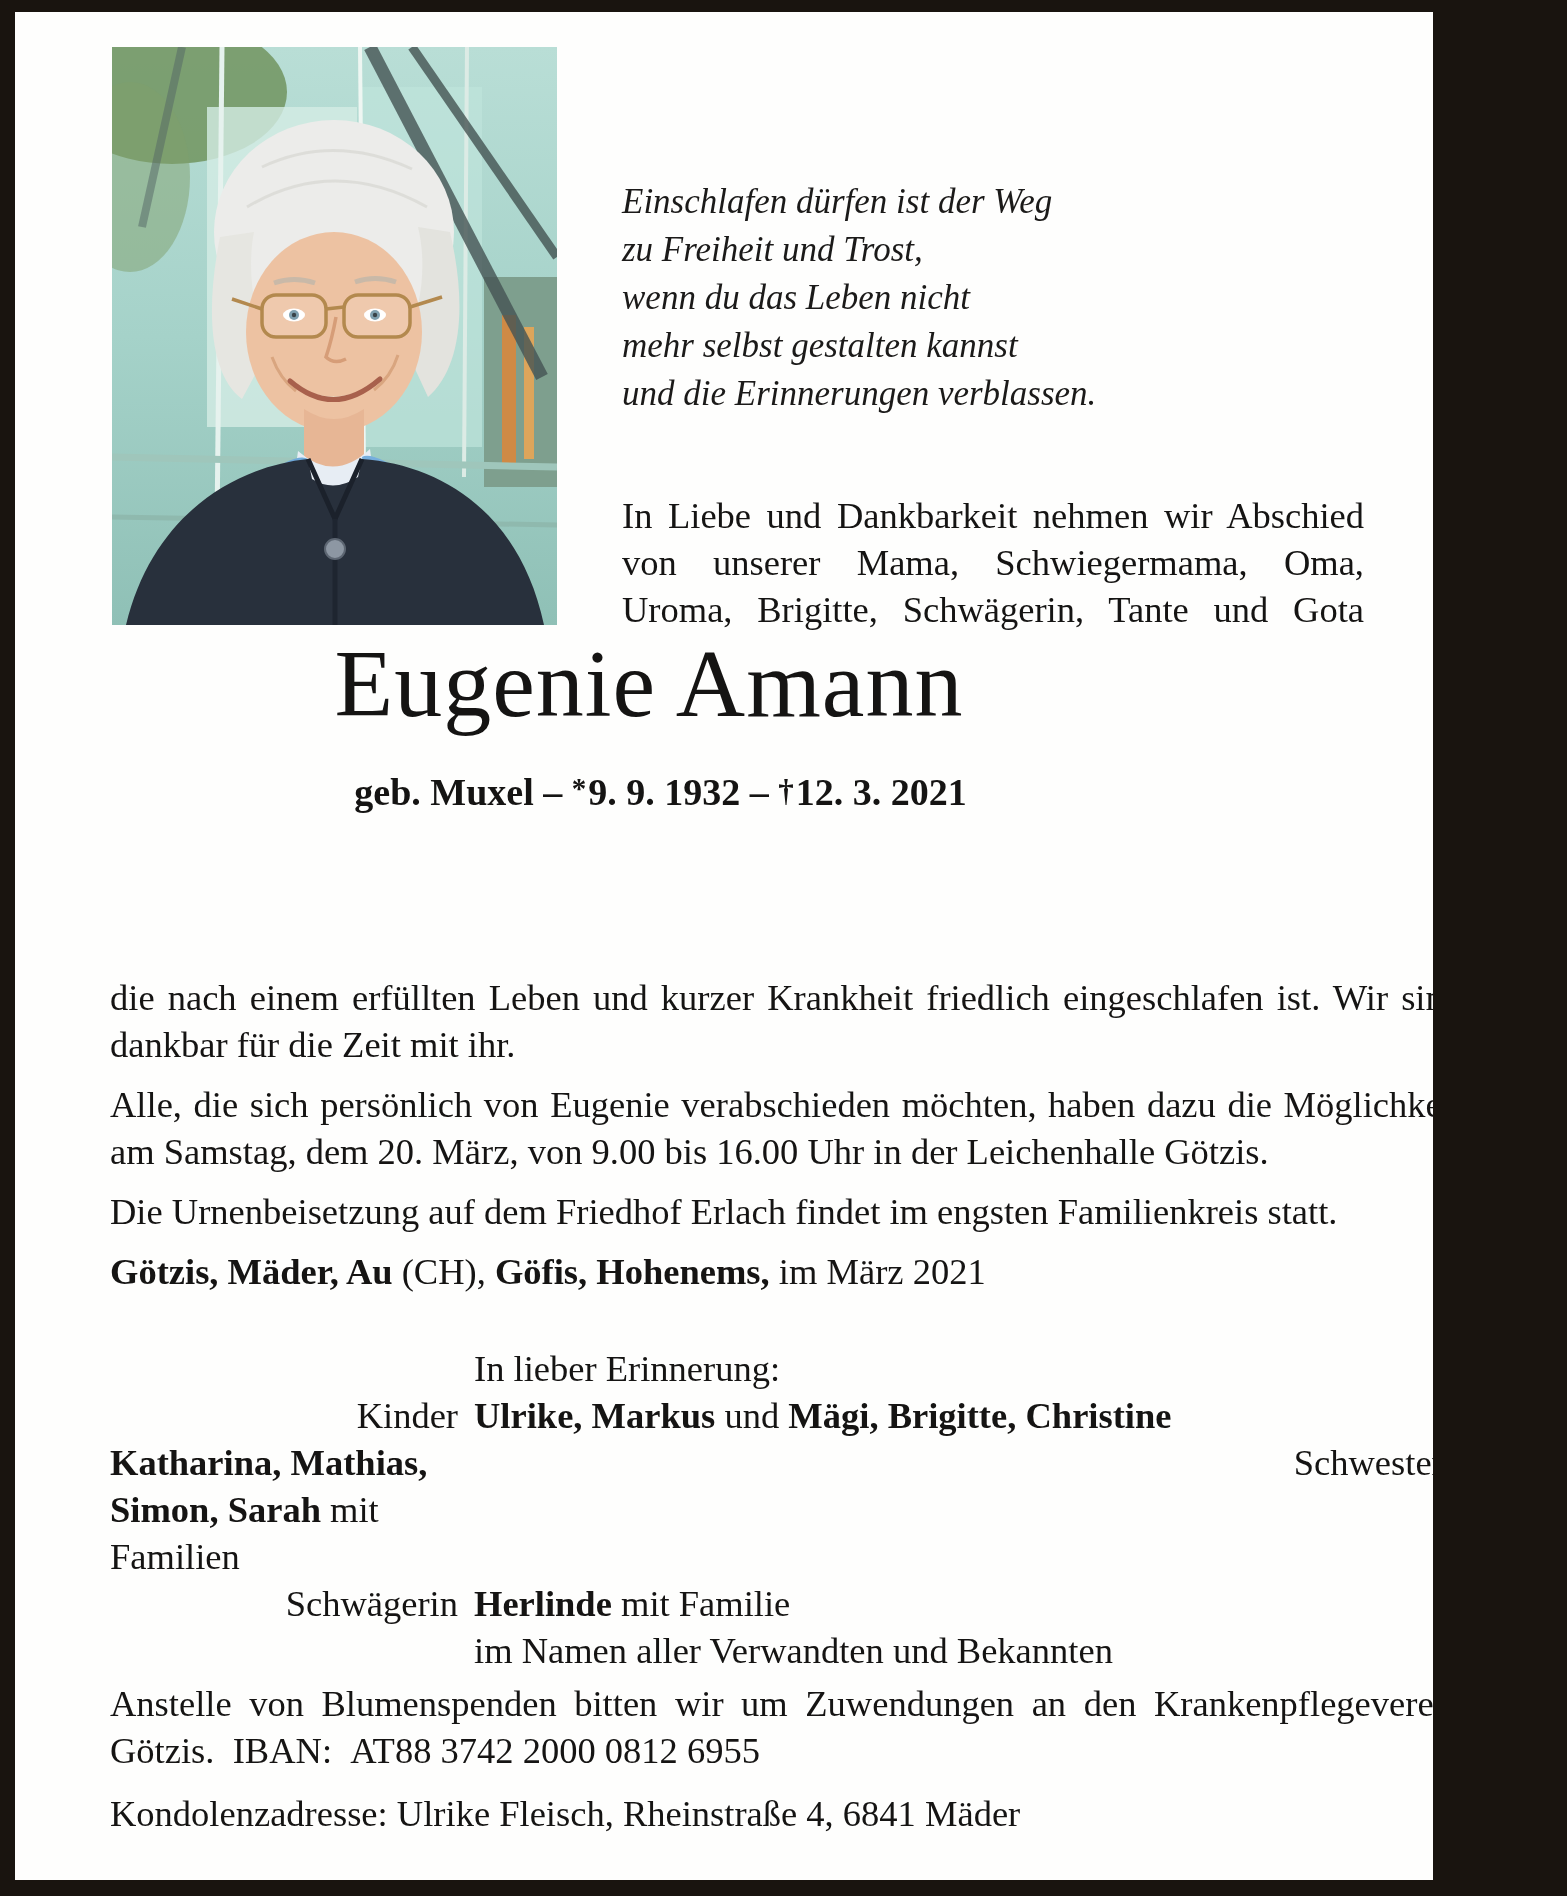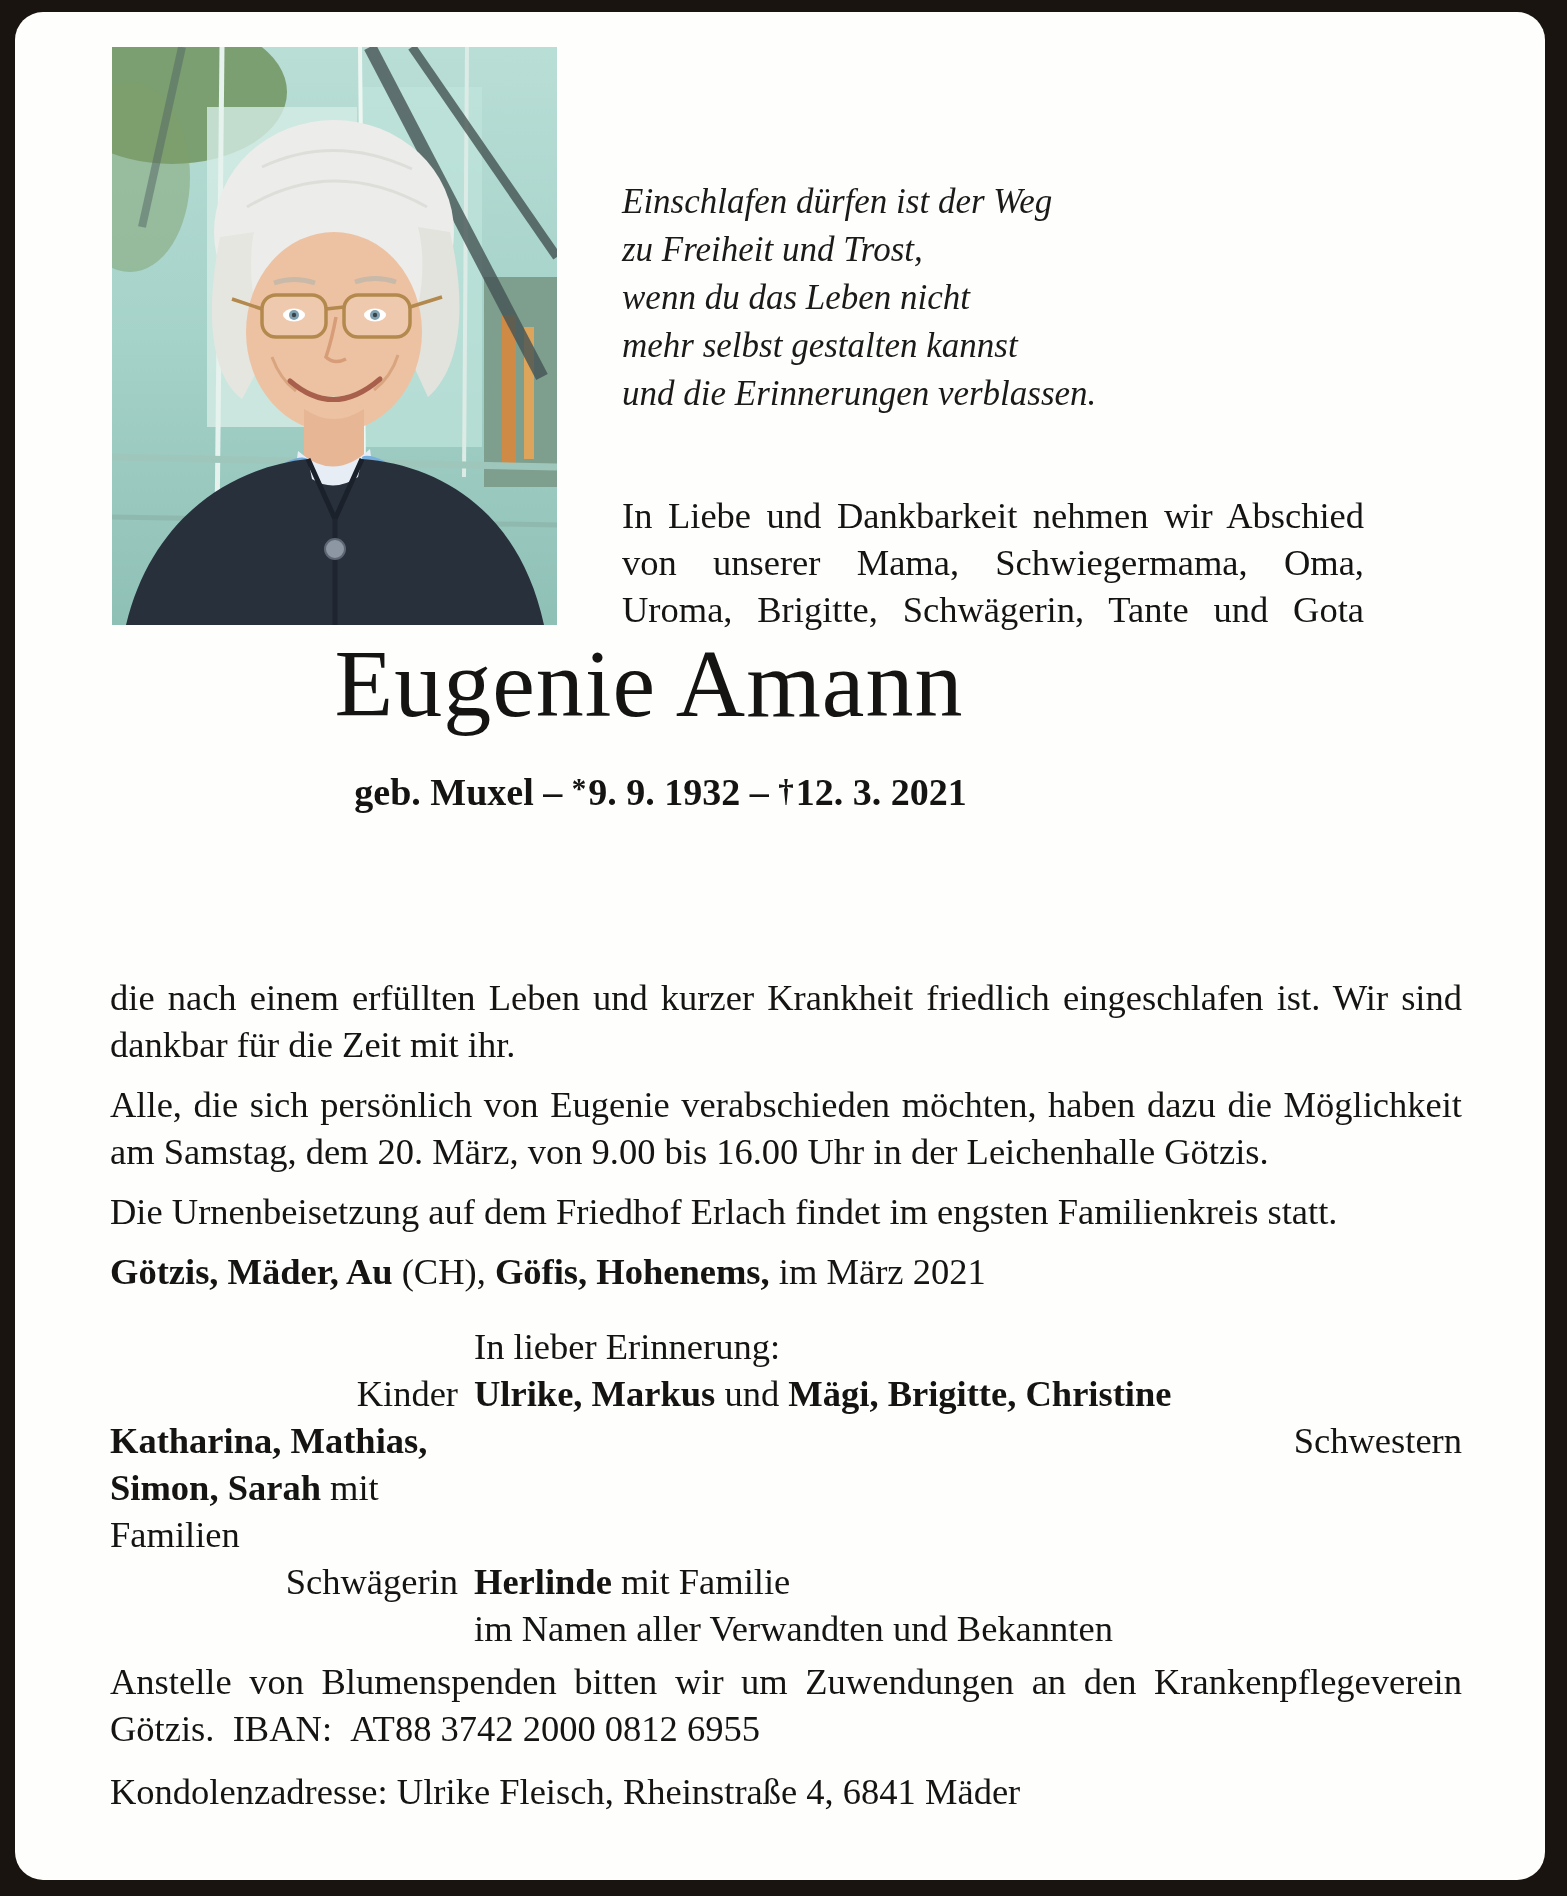--- a/index.html
+++ b/index.html
@@ -7,26 +7,25 @@
   html, body { background: #ffffff; }
   body { width: 1567px; height: 1896px; }
 
   .frame {
     position: relative;
     width: 1567px; height: 1896px;
     background: #19140f;
   }
   .sheet {
     position: absolute; left: 15px; top: 12px;
-    width: 1530px; height: 1868px;
+    width: 1418px; height: 1868px;
     background: #fefefd;
     color: #151413;
     font-family: "Liberation Serif", "DejaVu Serif", serif;
     overflow: hidden;
-    border-radius: 28px;
   }
 
   .photo {
     position: absolute; left: 97px; top: 35px;
     width: 445px; height: 578px; overflow: hidden;
   }
   .photo svg { display: block; }
 
   .poem {
     position: absolute; left: 607px; top: 166px; width: 580px;
@@ -62,21 +61,21 @@
   .dateline { margin-bottom: 0; }
   .b { font-weight: 700; }
 
   .remembrance {
     margin-top: 28px;
     display: grid;
     grid-template-columns: 348px 1fr;
     column-gap: 16px;
     line-height: 47px;
   }
-  .rem-heading { grid-column: 2; }
+  .rem-heading { grid-column: 2; margin-top: 22px; }
   .rem-label { text-align: right; }
 
   .donation { margin-top: 6px; text-align: justify; }
   .condolence { margin-top: 16px; }
 </style>
 </head>
 <body>
 
 <div class="frame">
   <div class="sheet">

